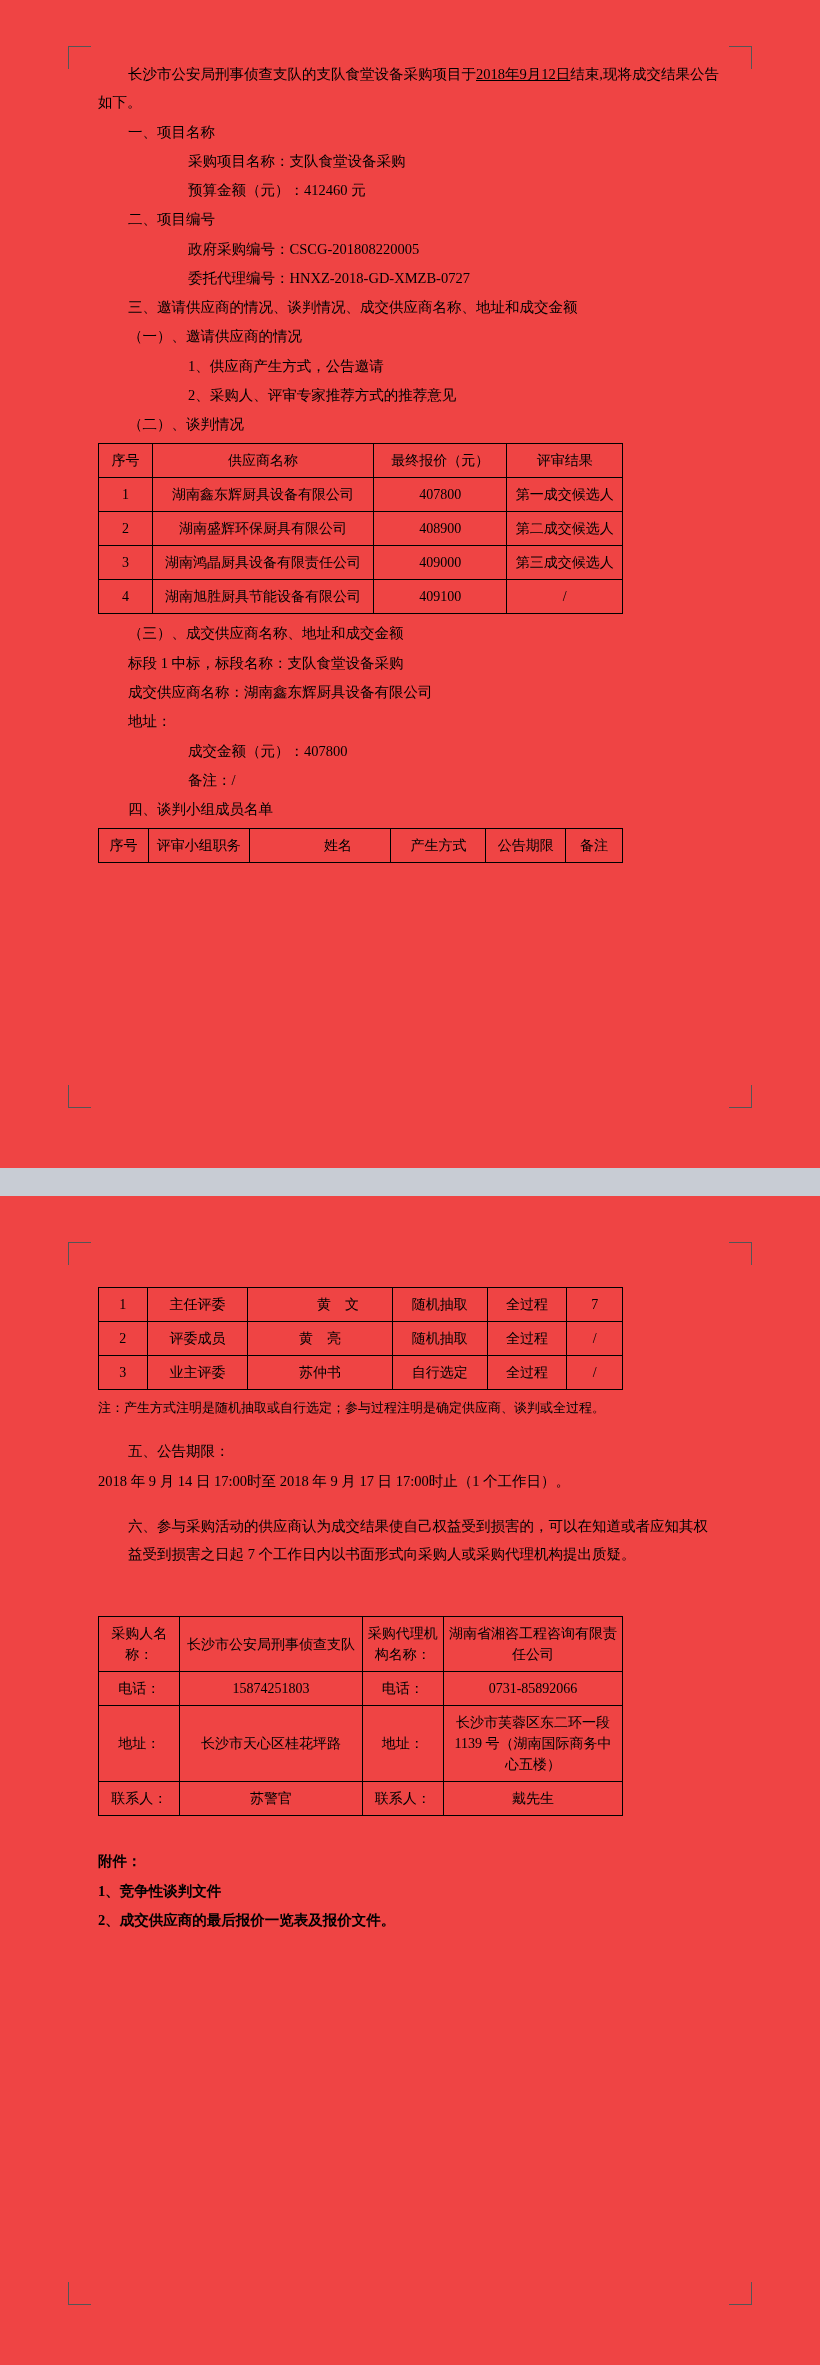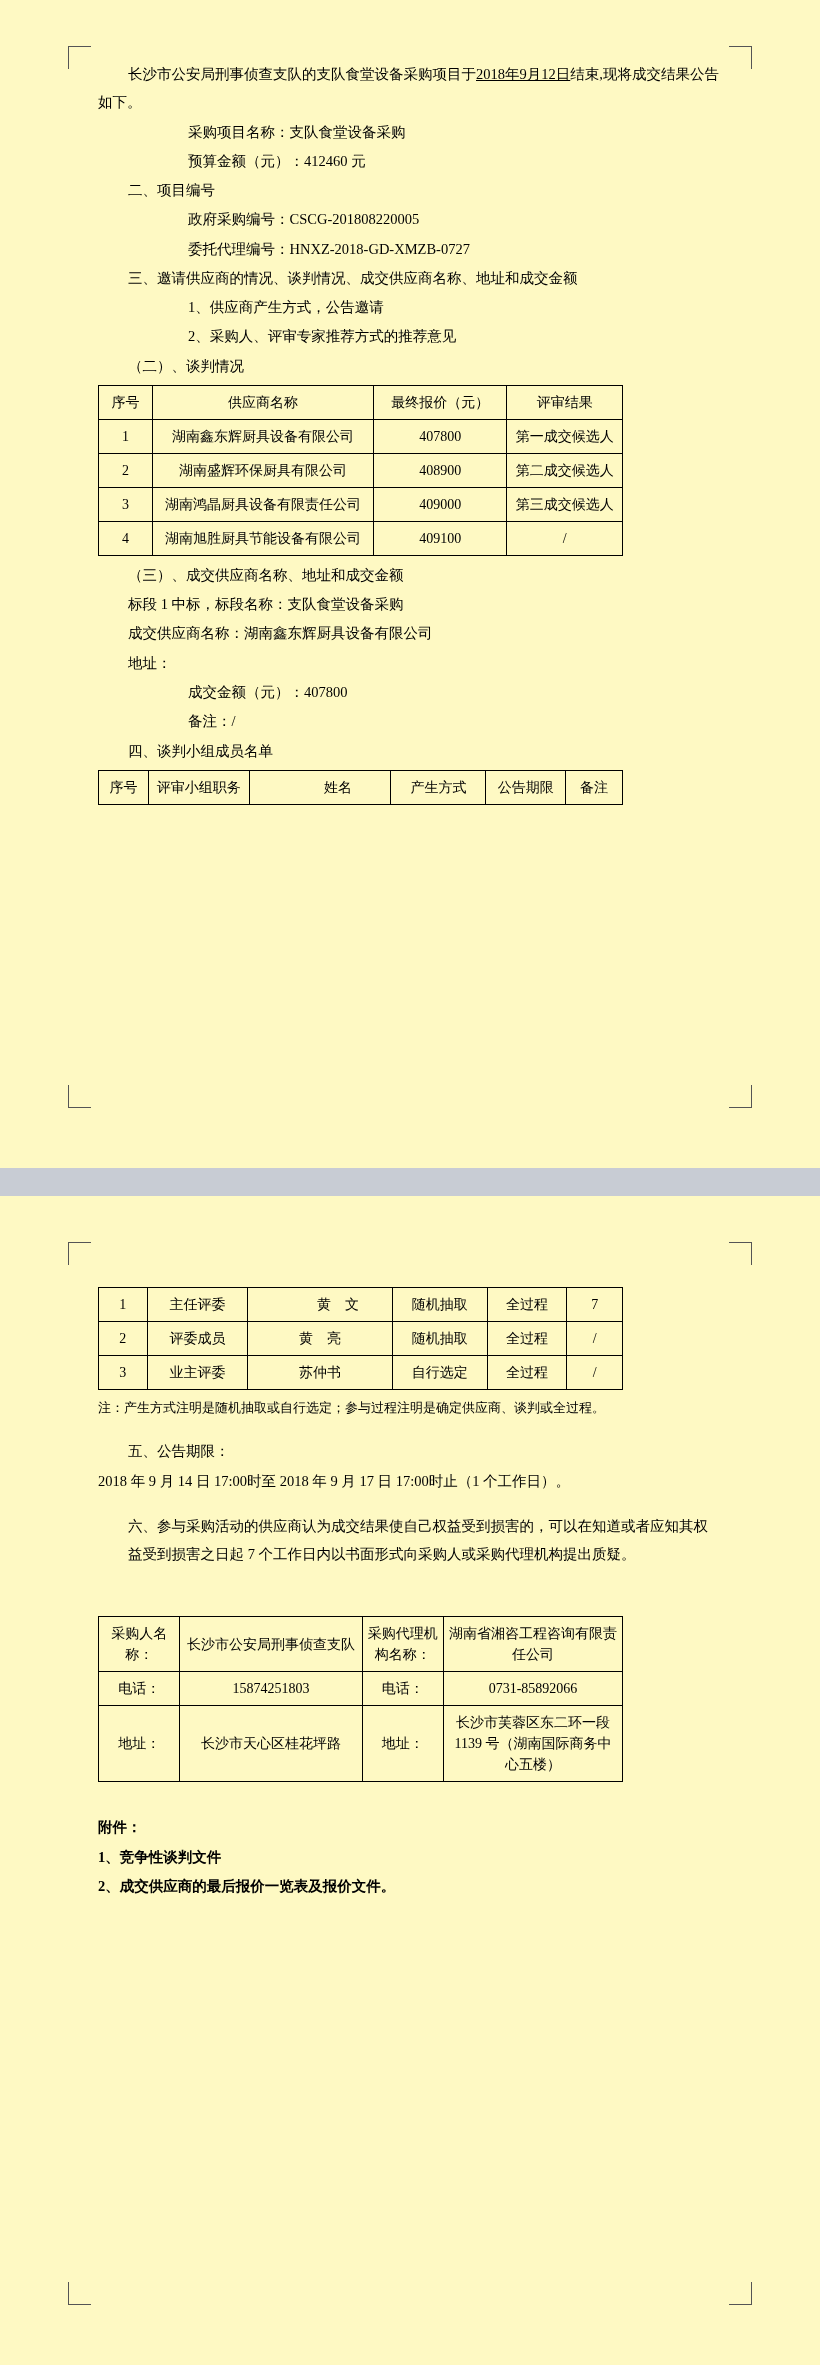--- a/index.html
+++ b/index.html
@@ -11,21 +11,21 @@
     width: 820px;
     font-family: "Liberation Serif", "DejaVu Serif", serif;
     color: #000;
   }
   .doc-wrap {
     width: 820px;
     margin: 0 auto;
   }
   .page {
     position: relative;
-    background: #fef9c3;
+    background: #ef4444;
     width: 820px;
     box-sizing: border-box;
     overflow: hidden;
   }
   .page-1 { height: 1168px; padding: 60px 70px 0 70px; }
   .page-gap { height: 28px; background: #c8ccd4; }
   .page-2 { height: 1169px; padding: 60px 70px 0 70px; }
 
   
   .crop {
@@ -114,28 +114,30 @@
     <div class="crop tr"></div>
     <div class="crop bl"></div>
     <div class="crop br"></div>
 
     <div class="content">
 
       <p class="p indent1">
         <span>长沙市公安局刑事侦查支队的支队食堂设备采购项目于</span><span class="u">2018年9月12日</span><span>结束,现将成交结果公告如下。</span>
       </p>
 
+      <p class="p indent2">一、项目名称</p>
       <p class="p indent4">采购项目名称：支队食堂设备采购</p>
       <p class="p indent4">预算金额（元）：412460 元</p>
 
       <p class="p indent2">二、项目编号</p>
       <p class="p indent4">政府采购编号：CSCG-201808220005</p>
       <p class="p indent4">委托代理编号：HNXZ-2018-GD-XMZB-0727</p>
 
       <p class="p indent2">三、邀请供应商的情况、谈判情况、成交供应商名称、地址和成交金额</p>
+      <p class="p indent2">（一）、邀请供应商的情况</p>
       <p class="p indent4">1、供应商产生方式，公告邀请</p>
       <p class="p indent4">2、采购人、评审专家推荐方式的推荐意见</p>
 
 
       <p class="p indent2">（二）、谈判情况</p>
 
       <table class="tbl t-quote">
         <tbody>
             <tr>
           <th class="c0">序号</th>
@@ -265,20 +267,26 @@
           <td>15874251803</td>
           <td>电话：</td>
           <td>0731-85892066</td>
         </tr>
         <tr>
           <td>地址：</td>
           <td>长沙市天心区桂花坪路</td>
           <td>地址：</td>
           <td>长沙市芙蓉区东二环一段 1139 号（湖南国际商务中心五楼）</td>
         </tr>
+        <tr>
+          <td>联系人：</td>
+          <td>苏警官</td>
+          <td>联系人：</td>
+          <td>戴先生</td>
+        </tr>
       </tbody>
         </table>
 
       <div class="sp-lg"></div>
 
       <p class="p attach">附件：</p>
       <p class="p attach">1、竞争性谈判文件</p>
       <p class="p attach">2、成交供应商的最后报价一览表及报价文件。</p>
 
     </div>

